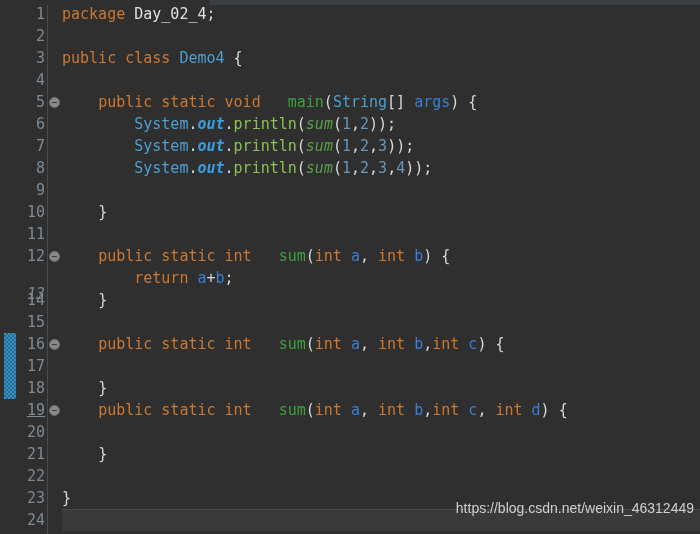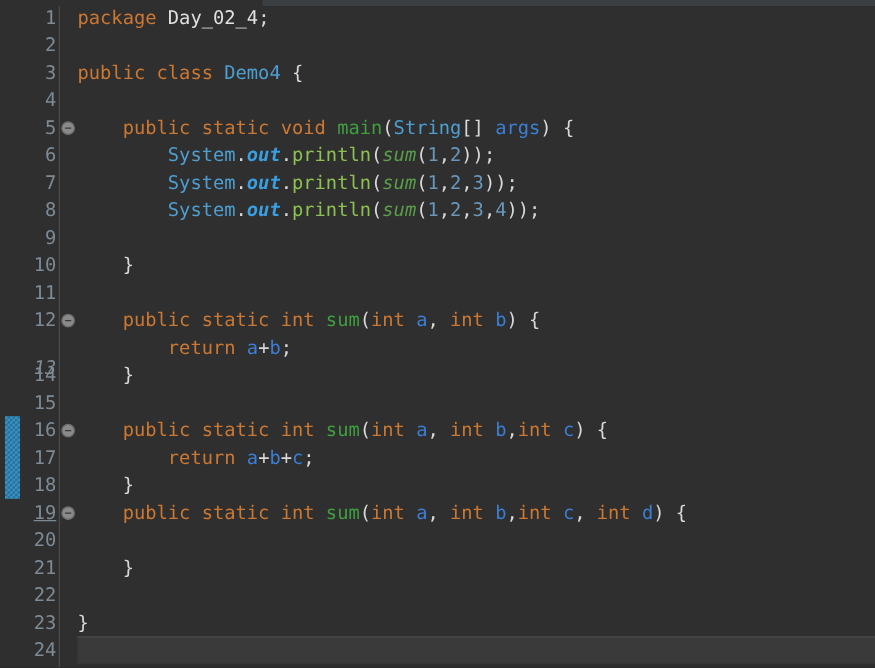--- a/index.html
+++ b/index.html
@@ -132,21 +132,21 @@
     height: 22px;
     line-height: 22px;
     font-size: 15px;
     color: #d8d8d8;
     white-space: pre;
   }
 
   
   .t-key   { color: #cc7832; }
   .t-cls   { color: #4e9fd1; }
-  .t-mdecl { color: #3f9f3f; }
+  .t-mdecl { color: #3f9f3f; margin-left: 18px; }
   .t-mcall { color: #5a9e4a; font-style: italic; }
   .t-print { color: #8cc152; }
   .t-field { color: #3a9fe0; font-weight: bold; font-style: italic; }
   .t-num   { color: #6897bb; }
   .t-var   { color: #3a7fd5; }
   .t-pun   { color: #d8d8d8; }
   .t-plain { color: #e0e0e0; }
 
   
   .watermark {
@@ -219,24 +219,24 @@
         <div class="line" style="top: 130px;">        <span class="t-cls">System</span><span class="t-pun">.</span><span class="t-field">out</span><span class="t-pun">.</span><span class="t-print">println</span><span class="t-pun">(</span><span class="t-mcall">sum</span><span class="t-pun">(</span><span class="t-num">1</span><span class="t-pun">,</span><span class="t-num">2</span><span class="t-pun">,</span><span class="t-num">3</span><span class="t-pun">));</span></div>
         <div class="line" style="top: 152px;">        <span class="t-cls">System</span><span class="t-pun">.</span><span class="t-field">out</span><span class="t-pun">.</span><span class="t-print">println</span><span class="t-pun">(</span><span class="t-mcall">sum</span><span class="t-pun">(</span><span class="t-num">1</span><span class="t-pun">,</span><span class="t-num">2</span><span class="t-pun">,</span><span class="t-num">3</span><span class="t-pun">,</span><span class="t-num">4</span><span class="t-pun">));</span></div>
         <div class="line" style="top: 174px;"></div>
         <div class="line" style="top: 196px;">    <span class="t-pun">}</span></div>
         <div class="line" style="top: 218px;"></div>
         <div class="line" style="top: 240px;">    <span class="t-key">public</span><span class="t-pun"> </span><span class="t-key">static</span><span class="t-pun"> </span><span class="t-key">int</span><span class="t-pun"> </span><span class="t-mdecl">sum</span><span class="t-pun">(</span><span class="t-key">int</span><span class="t-pun"> </span><span class="t-var">a</span><span class="t-pun">, </span><span class="t-key">int</span><span class="t-pun"> </span><span class="t-var">b</span><span class="t-pun">) {</span></div>
         <div class="line" style="top: 262px;">        <span class="t-key">return</span><span class="t-pun"> </span><span class="t-var">a</span><span class="t-pun">+</span><span class="t-var">b</span><span class="t-pun">;</span></div>
         <div class="line" style="top: 284px;">    <span class="t-pun">}</span></div>
         <div class="line" style="top: 306px;"></div>
         <div class="line" style="top: 328px;">    <span class="t-key">public</span><span class="t-pun"> </span><span class="t-key">static</span><span class="t-pun"> </span><span class="t-key">int</span><span class="t-pun"> </span><span class="t-mdecl">sum</span><span class="t-pun">(</span><span class="t-key">int</span><span class="t-pun"> </span><span class="t-var">a</span><span class="t-pun">, </span><span class="t-key">int</span><span class="t-pun"> </span><span class="t-var">b</span><span class="t-pun">,</span><span class="t-key">int</span><span class="t-pun"> </span><span class="t-var">c</span><span class="t-pun">) {</span></div>
-        <div class="line" style="top: 350px;">        <span class="t-key">return</span><span class="t-pun"> </span><span class="t-var">a</span><span class="t-pun">+</span><span class="t-var">b</span><span class="t-pun">+</span><span class="t-var">c</span><span class="t-pun">;</span></div>
         <div class="line" style="top: 372px;">    <span class="t-pun">}</span></div>
         <div class="line" style="top: 394px;">    <span class="t-key">public</span><span class="t-pun"> </span><span class="t-key">static</span><span class="t-pun"> </span><span class="t-key">int</span><span class="t-pun"> </span><span class="t-mdecl">sum</span><span class="t-pun">(</span><span class="t-key">int</span><span class="t-pun"> </span><span class="t-var">a</span><span class="t-pun">, </span><span class="t-key">int</span><span class="t-pun"> </span><span class="t-var">b</span><span class="t-pun">,</span><span class="t-key">int</span><span class="t-pun"> </span><span class="t-var">c</span><span class="t-pun">, </span><span class="t-key">int</span><span class="t-pun"> </span><span class="t-var">d</span><span class="t-pun">) {</span></div>
         <div class="line" style="top: 438px;">    <span class="t-pun">}</span></div>
         <div class="line" style="top: 460px;"></div>
         <div class="line" style="top: 482px;"><span class="t-pun">}</span></div>
         <div class="line" style="top: 504px;"></div>
       </div>
 
+    <div class="watermark">https://blog.csdn.net/weixin_46312449</div>
 
   </div>
 </div>
 
 </body></html>

